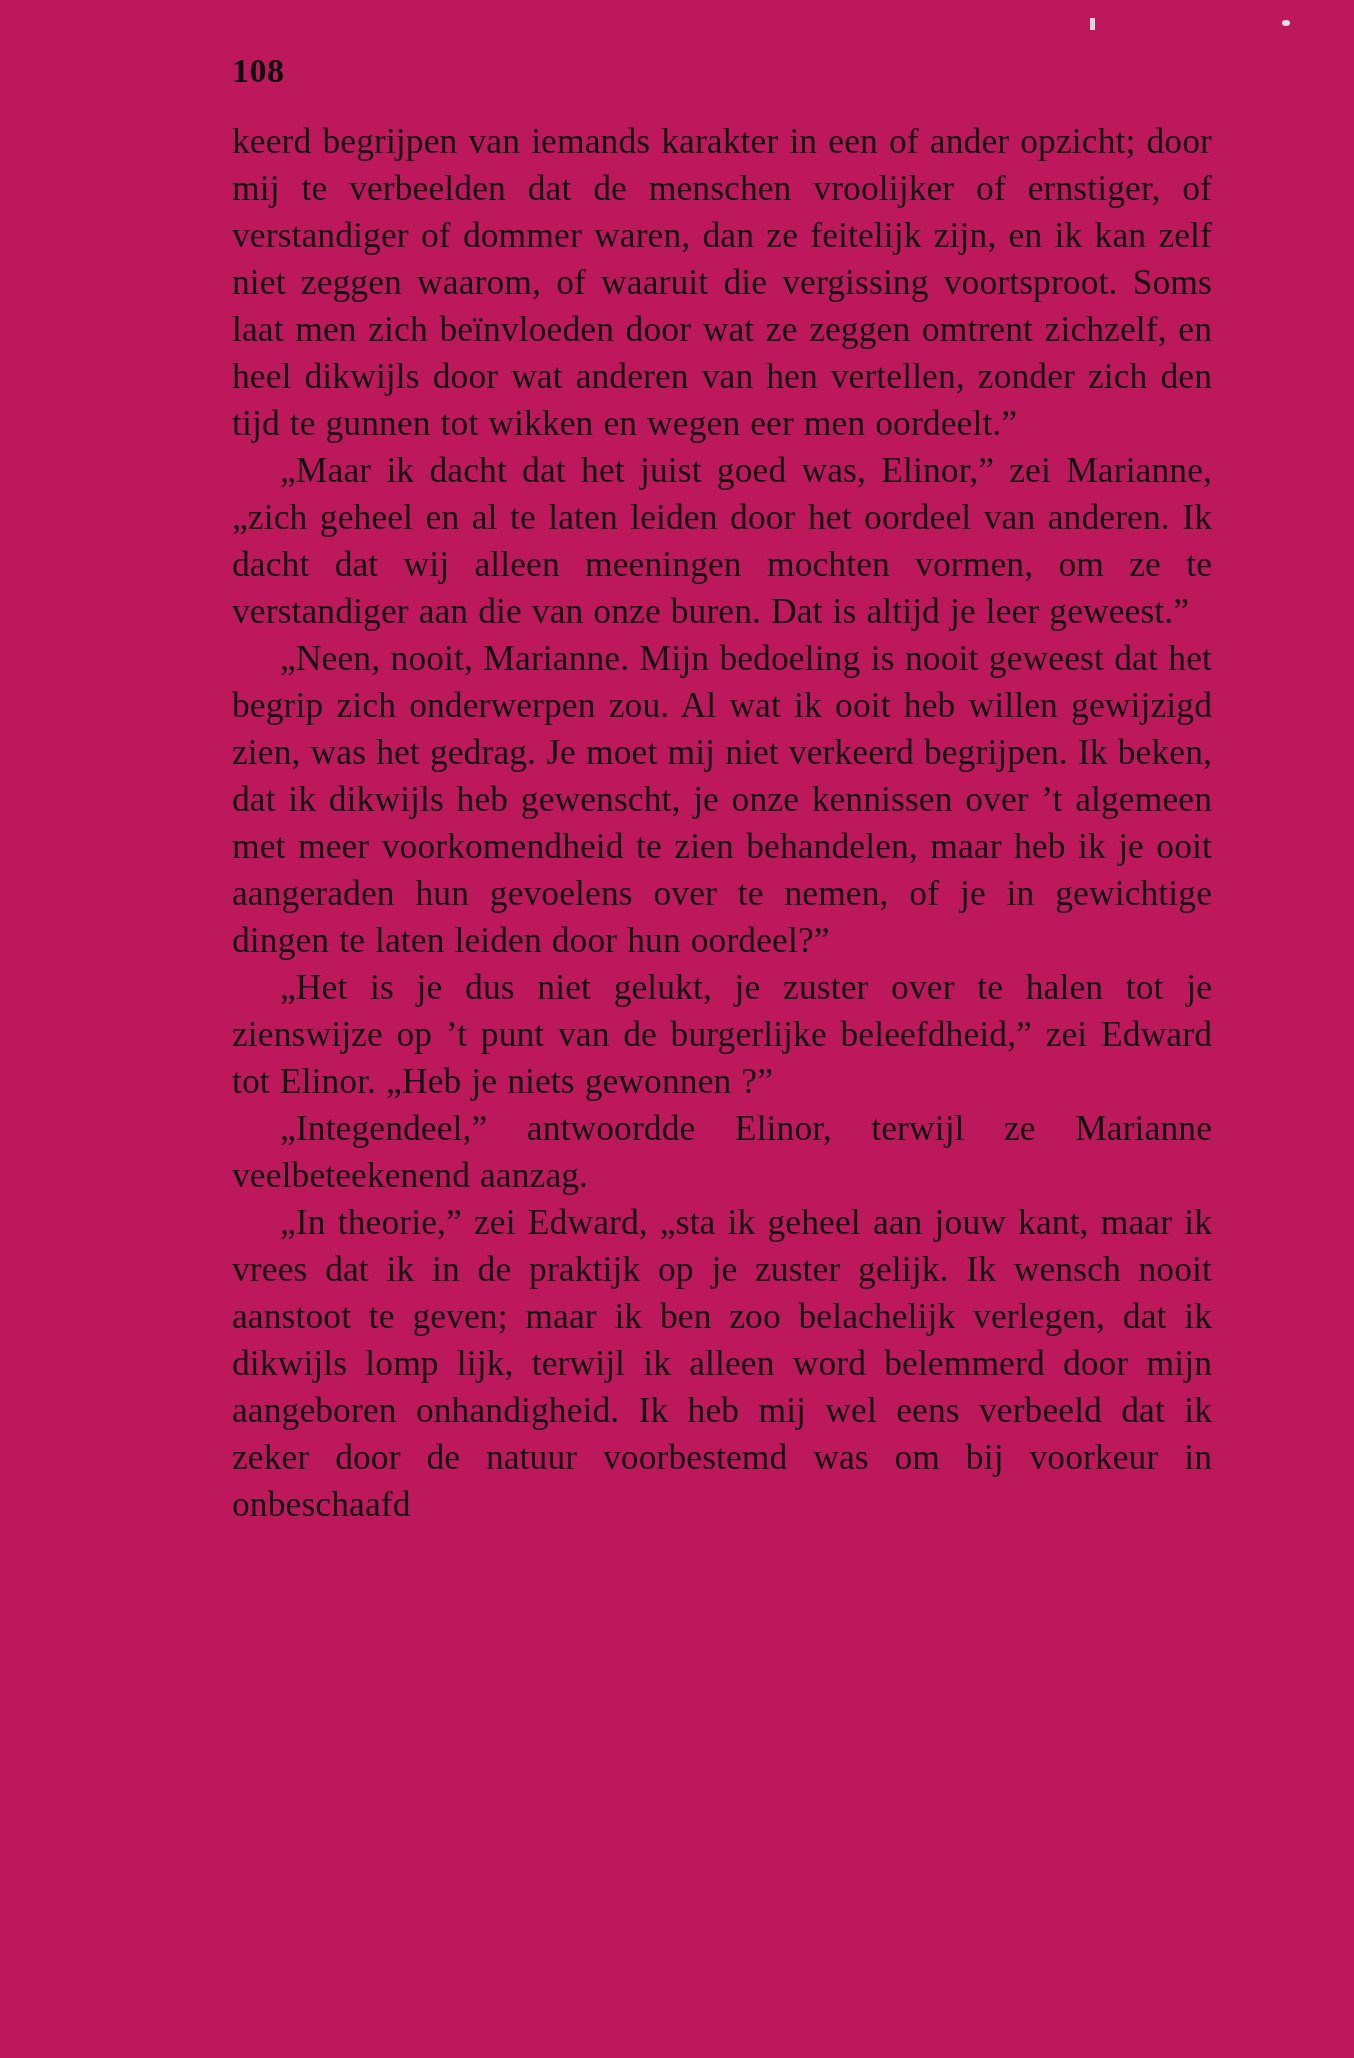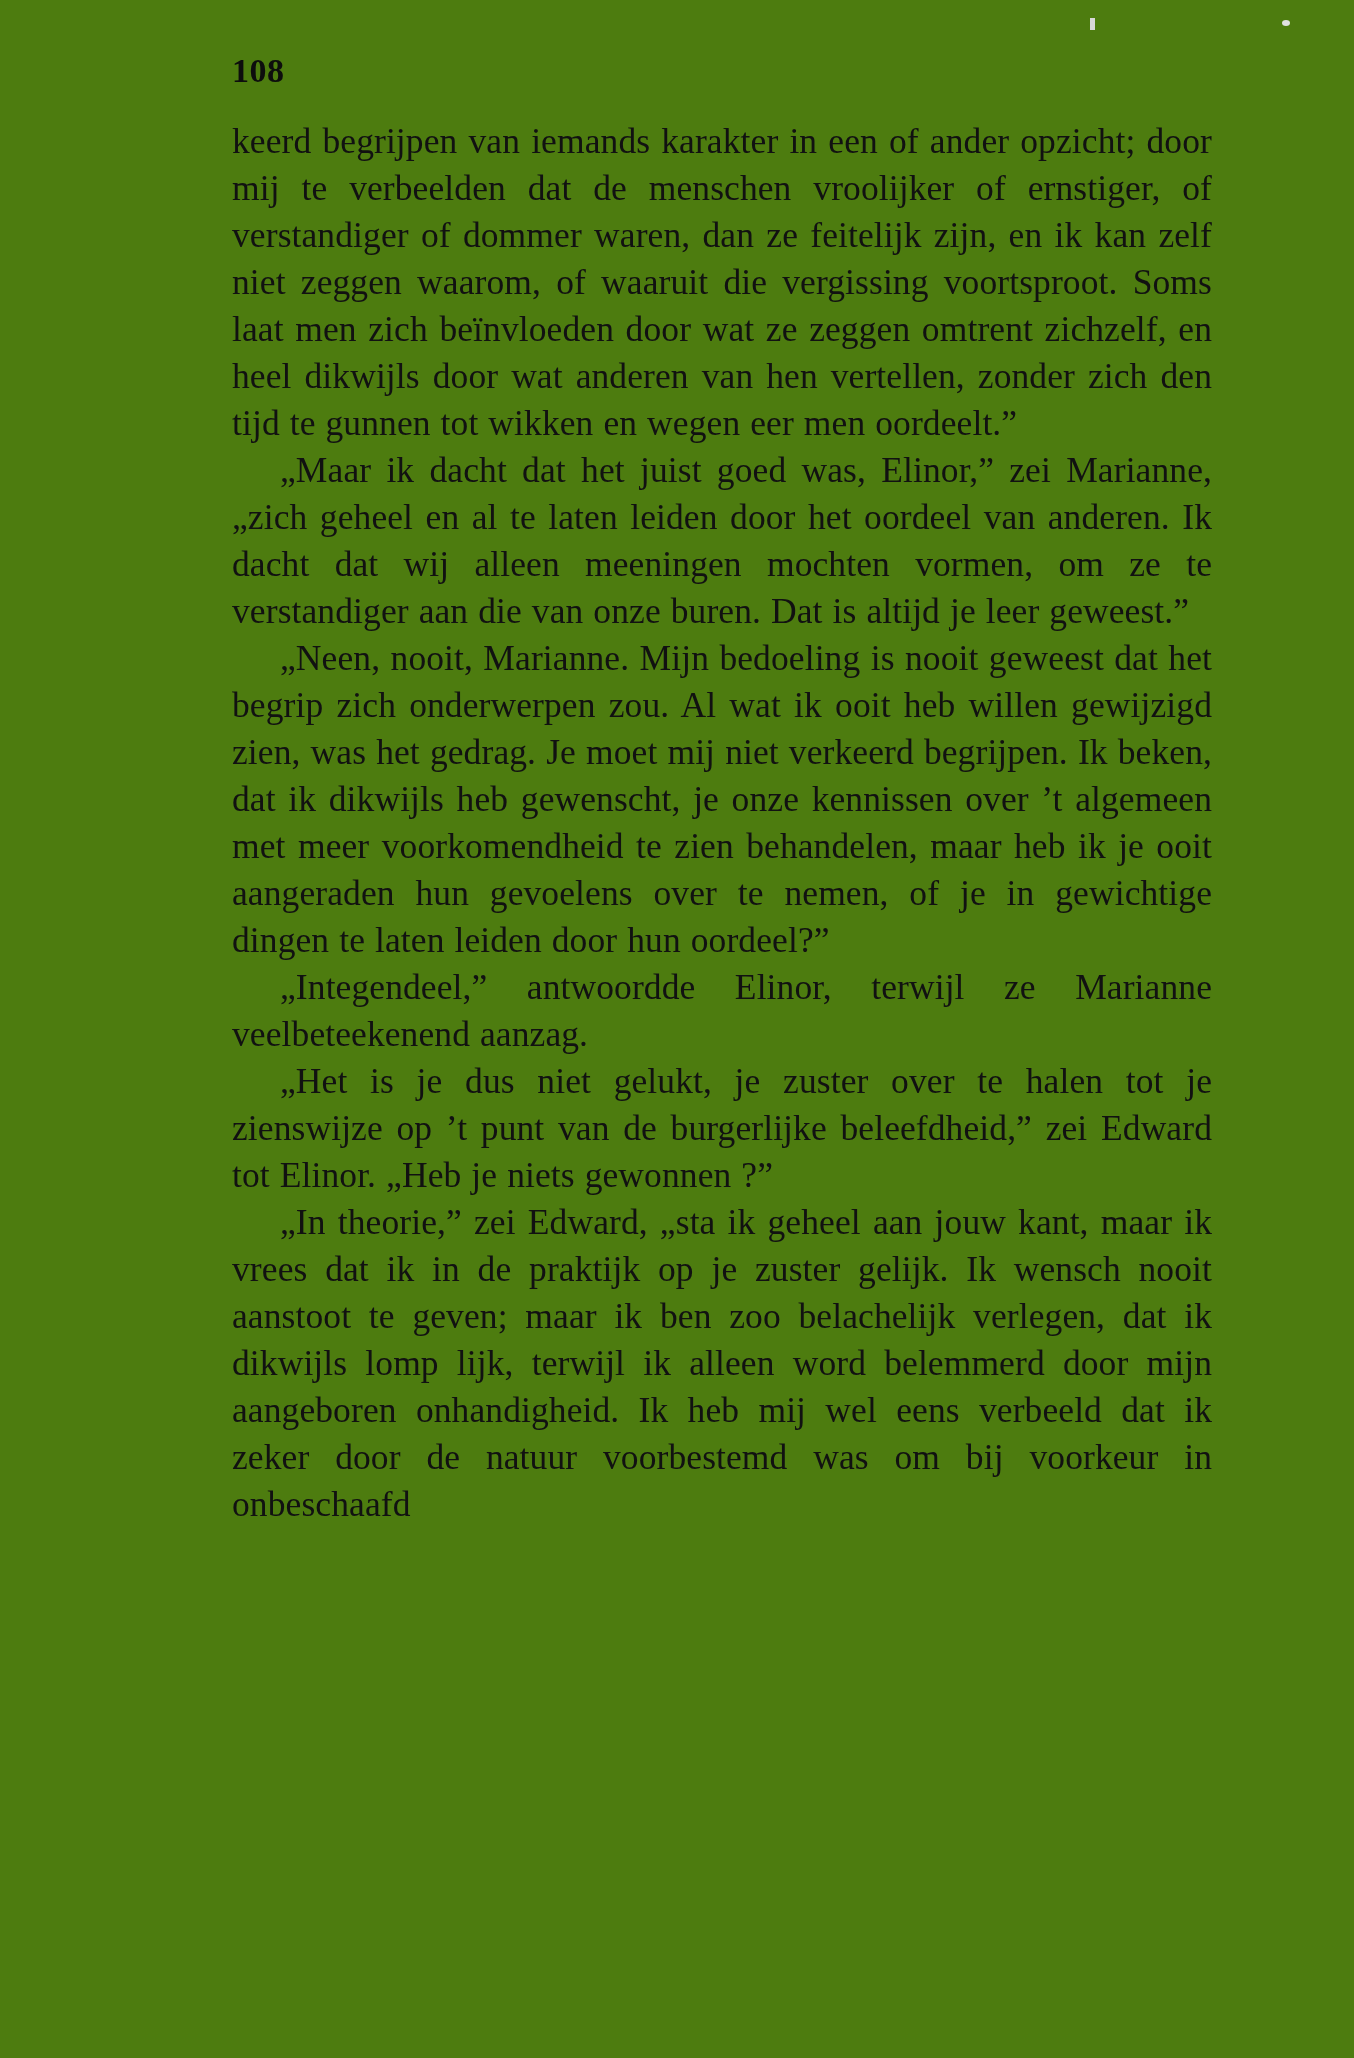--- a/index.html
+++ b/index.html
@@ -13,21 +13,21 @@
     position: relative;
     font-family: "Liberation Serif", serif;
     color: #111111;
     overflow: hidden;
   }
   .page {
     position: absolute;
     top: 0; left: 0;
     width: 1354px;
     height: 2058px;
-    background: #4d7c0f;
+    background: #be185d;
   }
   .page-number {
     position: absolute;
     top: 52px;
     left: 232px;
     font-size: 34px;
     font-weight: 700;
     letter-spacing: 0.5px;
     color: #0d0d0d;
     font-family: "Liberation Serif", serif;
@@ -84,18 +84,18 @@
 
   <div class="top-speck"></div>
   <div class="top-speck2"></div>
 
   <div class="page-number">108</div>
 
   <div class="text-column">
     <p class="para">keerd begrijpen van iemands karakter in een of ander opzicht; door mij te verbeelden dat de menschen vroolijker of ernstiger, of verstandiger of dommer waren, dan ze feitelijk zijn, en ik kan zelf niet zeggen waarom, of waaruit die vergissing voortsproot. Soms laat men zich beïnvloeden door wat ze zeggen omtrent zichzelf, en heel dikwijls door wat anderen van hen vertellen, zonder zich den tijd te gunnen tot wikken en wegen eer men oordeelt.”</p>
     <p class="para indent">„Maar ik dacht dat het juist goed was, Elinor,” zei Marianne, „zich geheel en al te laten leiden door het oordeel van anderen. Ik dacht dat wij alleen meeningen mochten vormen, om ze te verstandiger aan die van onze buren. Dat is altijd je leer geweest.”</p>
     <p class="para indent">„Neen, nooit, Marianne. Mijn bedoeling is nooit geweest dat het begrip zich onderwerpen zou. Al wat ik ooit heb willen gewijzigd zien, was het gedrag. Je moet mij niet verkeerd begrijpen. Ik beken, dat ik dikwijls heb gewenscht, je onze kennissen over ’t algemeen met meer voorkomendheid te zien behandelen, maar heb ik je ooit aangeraden hun gevoelens over te nemen, of je in gewichtige dingen te laten leiden door hun oordeel?”</p>
+    <p class="para indent">„Het is je dus niet gelukt, je zuster over te halen tot je zienswijze op ’t punt van de burgerlijke beleefdheid,” zei Edward tot Elinor. „Heb je niets gewonnen ?”</p>
     <p class="para indent">„Integendeel,” antwoordde Elinor, terwijl ze Marianne veelbeteekenend aanzag.</p>
-    <p class="para indent">„Het is je dus niet gelukt, je zuster over te halen tot je zienswijze op ’t punt van de burgerlijke beleefdheid,” zei Edward tot Elinor. „Heb je niets gewonnen ?”</p>
     <p class="para indent">„In theorie,” zei Edward, „sta ik geheel aan jouw kant, maar ik vrees dat ik in de praktijk op je zuster gelijk. Ik wensch nooit aanstoot te geven; maar ik ben zoo belachelijk verlegen, dat ik dikwijls lomp lijk, terwijl ik alleen word belemmerd door mijn aangeboren onhandigheid. Ik heb mij wel eens verbeeld dat ik zeker door de natuur voorbestemd was om bij voorkeur in onbeschaafd</p>
   </div>
 
 </div>
 
 </body></html>

